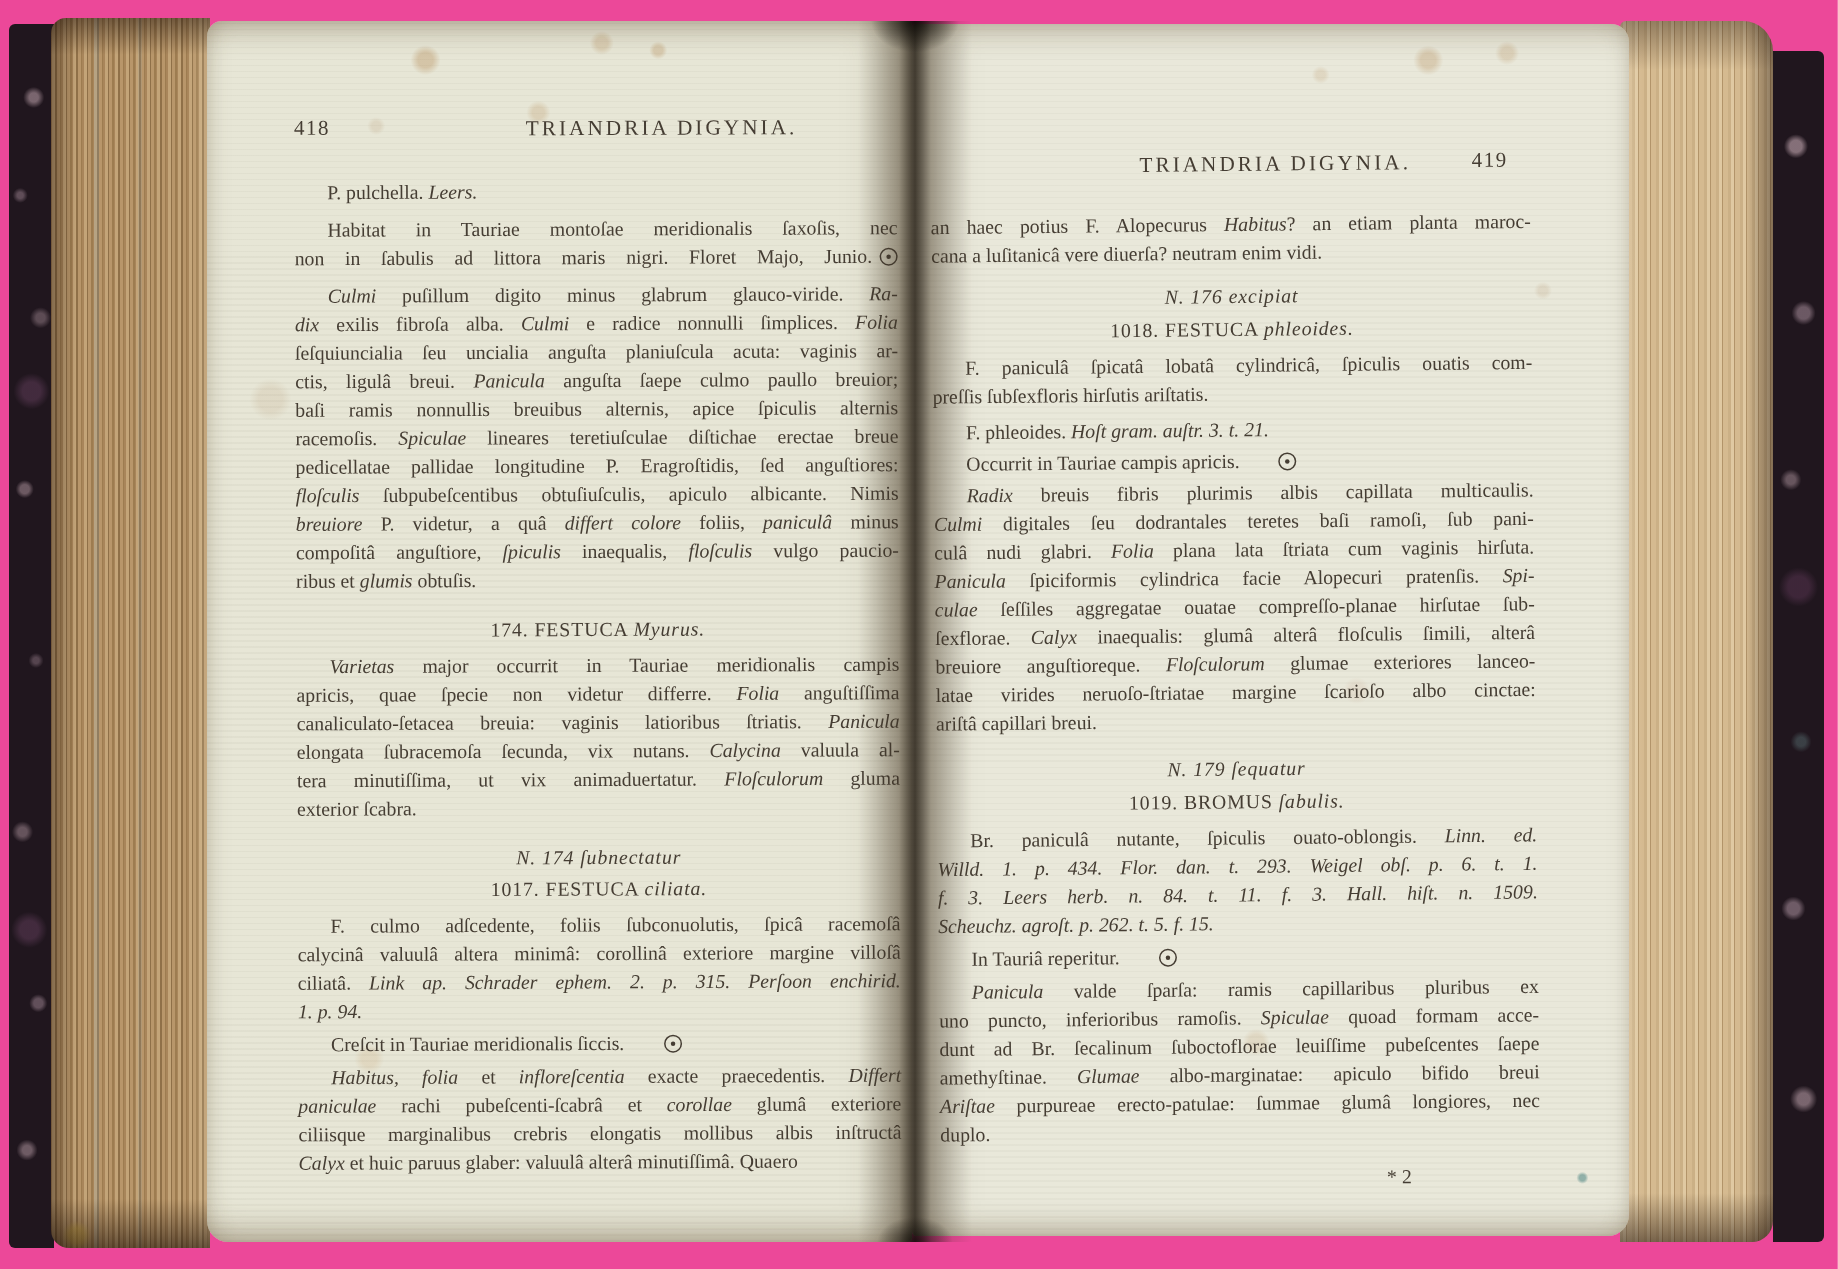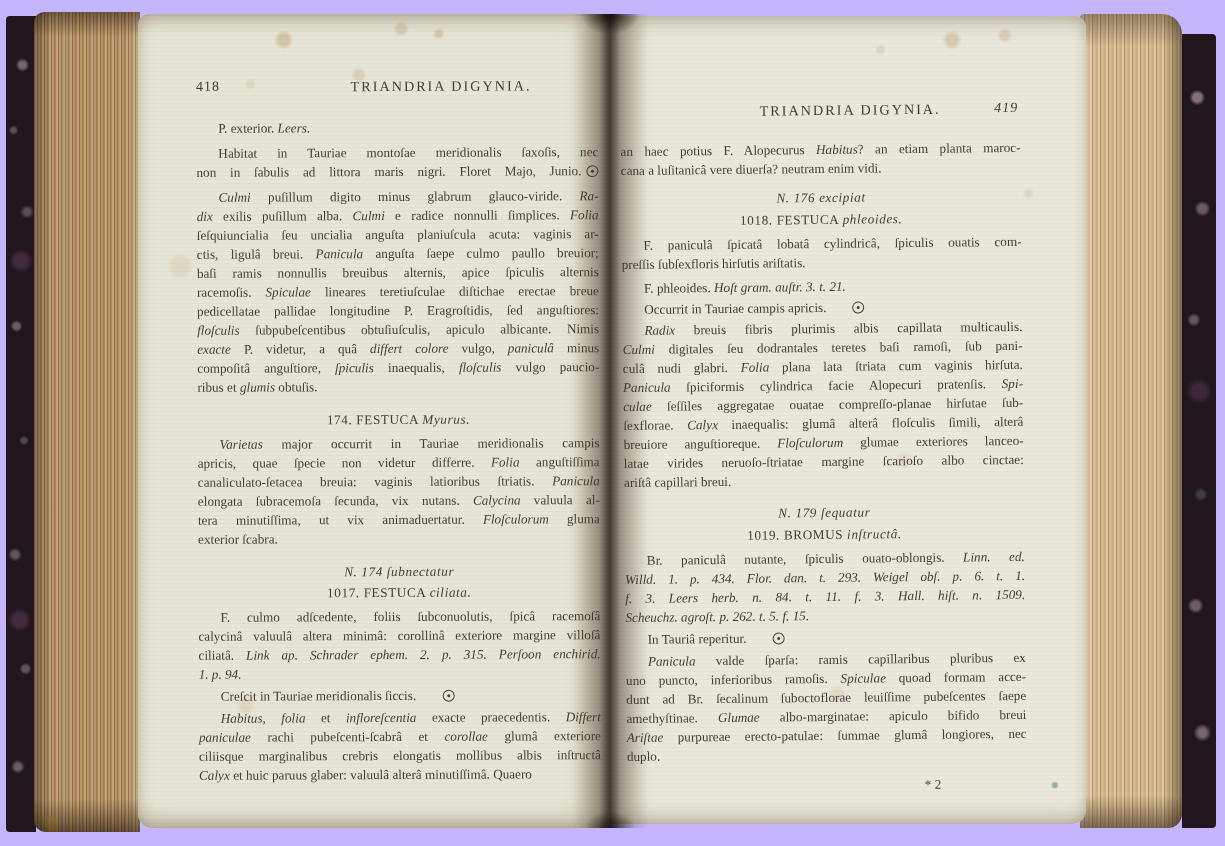--- a/index.html
+++ b/index.html
@@ -1,16 +1,16 @@
 <!DOCTYPE html>
 <html><head>
 <meta charset="utf-8">
 <style>
   html,body{margin:0;padding:0;}
-  #stage{position:relative;width:1225px;height:846px;background:#c4b5fd;overflow:hidden;
+  #stage{position:relative;width:1225px;height:846px;background:#ec4899;overflow:hidden;
          font-family:"Liberation Serif","DejaVu Serif",serif;}
   
   .board{position:absolute;background-color:#20161e;}
   #board-left{left:6px;top:16px;width:30px;height:816px;border-radius:4px 0 0 4px;
     background-image:
       radial-gradient(circle at 55% 6%, rgba(210,180,190,.5) 0 3px, transparent 7px),
       radial-gradient(circle at 25% 14%, rgba(190,160,175,.4) 0 2px, transparent 5px),
       radial-gradient(circle at 70% 24%, rgba(205,175,185,.35) 0 3px, transparent 7px),
       radial-gradient(circle at 35% 38%, rgba(200,170,180,.45) 0 3px, transparent 6px),
       radial-gradient(circle at 60% 52%, rgba(185,155,170,.35) 0 2px, transparent 5px),
@@ -84,21 +84,21 @@
   .col{position:absolute;color:#453d33;font-size:13.2px;}
   #col-left{left:58px;top:62px;width:402px;line-height:19px;transform:rotate(-0.25deg);transform-origin:50% 0;}
   #col-right{left:12px;top:84px;width:400px;line-height:19px;transform:rotate(-0.6deg);transform-origin:50% 0;}
   .header-row{position:relative;height:20px;line-height:20px;margin-bottom:22px;}
   #page-right .header-row{margin-bottom:20px;}
   .running-title{display:block;text-align:center;letter-spacing:2px;font-size:14.2px;position:relative;}
   #col-left .running-title{left:44px;}
   #col-right .running-title{left:30px;}
   .page-number{position:absolute;top:0;font-size:14px;letter-spacing:1px;}
   #col-left .page-number{left:0;}
-  #col-right .page-number{right:2px;font-style:italic;}
+  #col-right .page-number{right:15px;}
   .blk{margin:0;}
   .line{white-space:nowrap;}
   .para .line{text-align:justify;text-align-last:justify;}
   .para .line.first{text-indent:22px;}
   .para.noind .line.first{text-indent:0;}
   .para .line.last{text-align-last:left;}
   .para.jlast .line.last{text-align-last:justify;}
   .h .line{text-align:center;text-align-last:center;letter-spacing:.6px;}
   .ln .line{text-align:left;text-align-last:left;text-indent:22px;}
   .sig .line{text-align:right;text-align-last:right;padding-right:86px;}
@@ -118,36 +118,36 @@
   <div class="edges" id="edges-right"></div>
   <div class="board" id="board-right"></div>
 
   <div class="page" id="page-left">
     <div class="col" id="col-left">
       <div class="header-row">
         <span class="page-number">418</span>
         <span class="running-title">TRIANDRIA DIGYNIA.</span>
       </div>
     <div class="blk ln" style="margin-top: 4px;">
-          <div class="line first last"><span>P. exterior. </span><em>Leers.</em></div>
+          <div class="line first last"><span>P. pulchella. </span><em>Leers.</em></div>
         </div>
         <div class="blk para jlast" style="margin-top: 6px;">
           <div class="line first"><span>Habitat in Tauriae montoſae meridionalis ſaxoſis, nec</span></div>
           <div class="line last"><span>non in ſabulis ad littora maris nigri. Floret Majo, Junio.</span><span class="sun"></span></div>
         </div>
         <div class="blk para" style="margin-top: 6px;">
           <div class="line first"><em>Culmi</em><span> puſillum digito minus glabrum glauco-viride. </span><em>Ra-</em></div>
-          <div class="line"><em>dix</em><span> exilis puſillum alba. </span><em>Culmi</em><span> e radice nonnulli ſimplices. </span><em>Folia</em></div>
+          <div class="line"><em>dix</em><span> exilis fibroſa alba. </span><em>Culmi</em><span> e radice nonnulli ſimplices. </span><em>Folia</em></div>
           <div class="line"><span>ſeſquiuncialia ſeu uncialia anguſta planiuſcula acuta: vaginis ar-</span></div>
           <div class="line"><span>ctis, ligulâ breui. </span><em>Panicula</em><span> anguſta ſaepe culmo paullo breuior;</span></div>
           <div class="line"><span>baſi ramis nonnullis breuibus alternis, apice ſpiculis alternis</span></div>
           <div class="line"><span>racemoſis. </span><em>Spiculae</em><span> lineares teretiuſculae diſtichae erectae breue</span></div>
           <div class="line"><span>pedicellatae pallidae longitudine P. Eragroſtidis, ſed anguſtiores:</span></div>
           <div class="line"><em>floſculis</em><span> ſubpubeſcentibus obtuſiuſculis, apiculo albicante. Nimis</span></div>
-          <div class="line"><em>exacte</em><span> P. videtur, a quâ </span><em>differt colore</em><span> vulgo, </span><em>paniculâ</em><span> minus</span></div>
+          <div class="line"><em>breuiore</em><span> P. videtur, a quâ </span><em>differt colore</em><span> foliis, </span><em>paniculâ</em><span> minus</span></div>
           <div class="line"><span>compoſitâ anguſtiore, </span><em>ſpiculis</em><span> inaequalis, </span><em>floſculis</em><span> vulgo paucio-</span></div>
           <div class="line last"><span>ribus et </span><em>glumis</em><span> obtuſis.</span></div>
         </div>
         <div class="blk h" style="margin-top: 14px;">
           <div class="line first last"><span>174. FESTUCA </span><em>Myurus.</em></div>
         </div>
         <div class="blk para" style="margin-top: 5px;">
           <div class="line first"><em>Varietas</em><span> major occurrit in Tauriae meridionalis campis</span></div>
           <div class="line"><span>apricis, quae ſpecie non videtur differre. </span><em>Folia</em><span> anguſtiſſima</span></div>
           <div class="line"><span>canaliculato-ſetacea breuia: vaginis latioribus ſtriatis. </span><em>Panicula</em></div>
@@ -213,21 +213,21 @@
           <div class="line"><em>culae</em><span> ſeſſiles aggregatae ouatae compreſſo-planae hirſutae ſub-</span></div>
           <div class="line"><span>ſexflorae. </span><em>Calyx</em><span> inaequalis: glumâ alterâ floſculis ſimili, alterâ</span></div>
           <div class="line"><span>breuiore anguſtioreque. </span><em>Floſculorum</em><span> glumae exteriores lanceo-</span></div>
           <div class="line"><span>latae virides neruoſo-ſtriatae margine ſcarioſo albo cinctae:</span></div>
           <div class="line last"><span>ariſtâ capillari breui.</span></div>
         </div>
         <div class="blk h" style="margin-top: 13px;">
           <div class="line first last"><em>N. 179 ſequatur</em></div>
         </div>
         <div class="blk h" style="margin-top: 3px;">
-          <div class="line first last"><span>1019. BROMUS </span><em>inſtructâ.</em></div>
+          <div class="line first last"><span>1019. BROMUS </span><em>ſabulis.</em></div>
         </div>
         <div class="blk para" style="margin-top: 5px;">
           <div class="line first"><span>Br. paniculâ nutante, ſpiculis ouato-oblongis. </span><em>Linn. ed.</em></div>
           <div class="line"><em>Willd. 1. p. 434. Flor. dan. t. 293. Weigel obſ. p. 6. t. 1.</em></div>
           <div class="line"><em>f. 3. Leers herb. n. 84. t. 11. f. 3. Hall. hiſt. n. 1509.</em></div>
           <div class="line last"><em>Scheuchz. agroſt. p. 262. t. 5. f. 15.</em></div>
         </div>
         <div class="blk ln" style="margin-top: 3px;">
           <div class="line first last"><span>In Tauriâ reperitur.</span><span class="sun"></span></div>
         </div>

